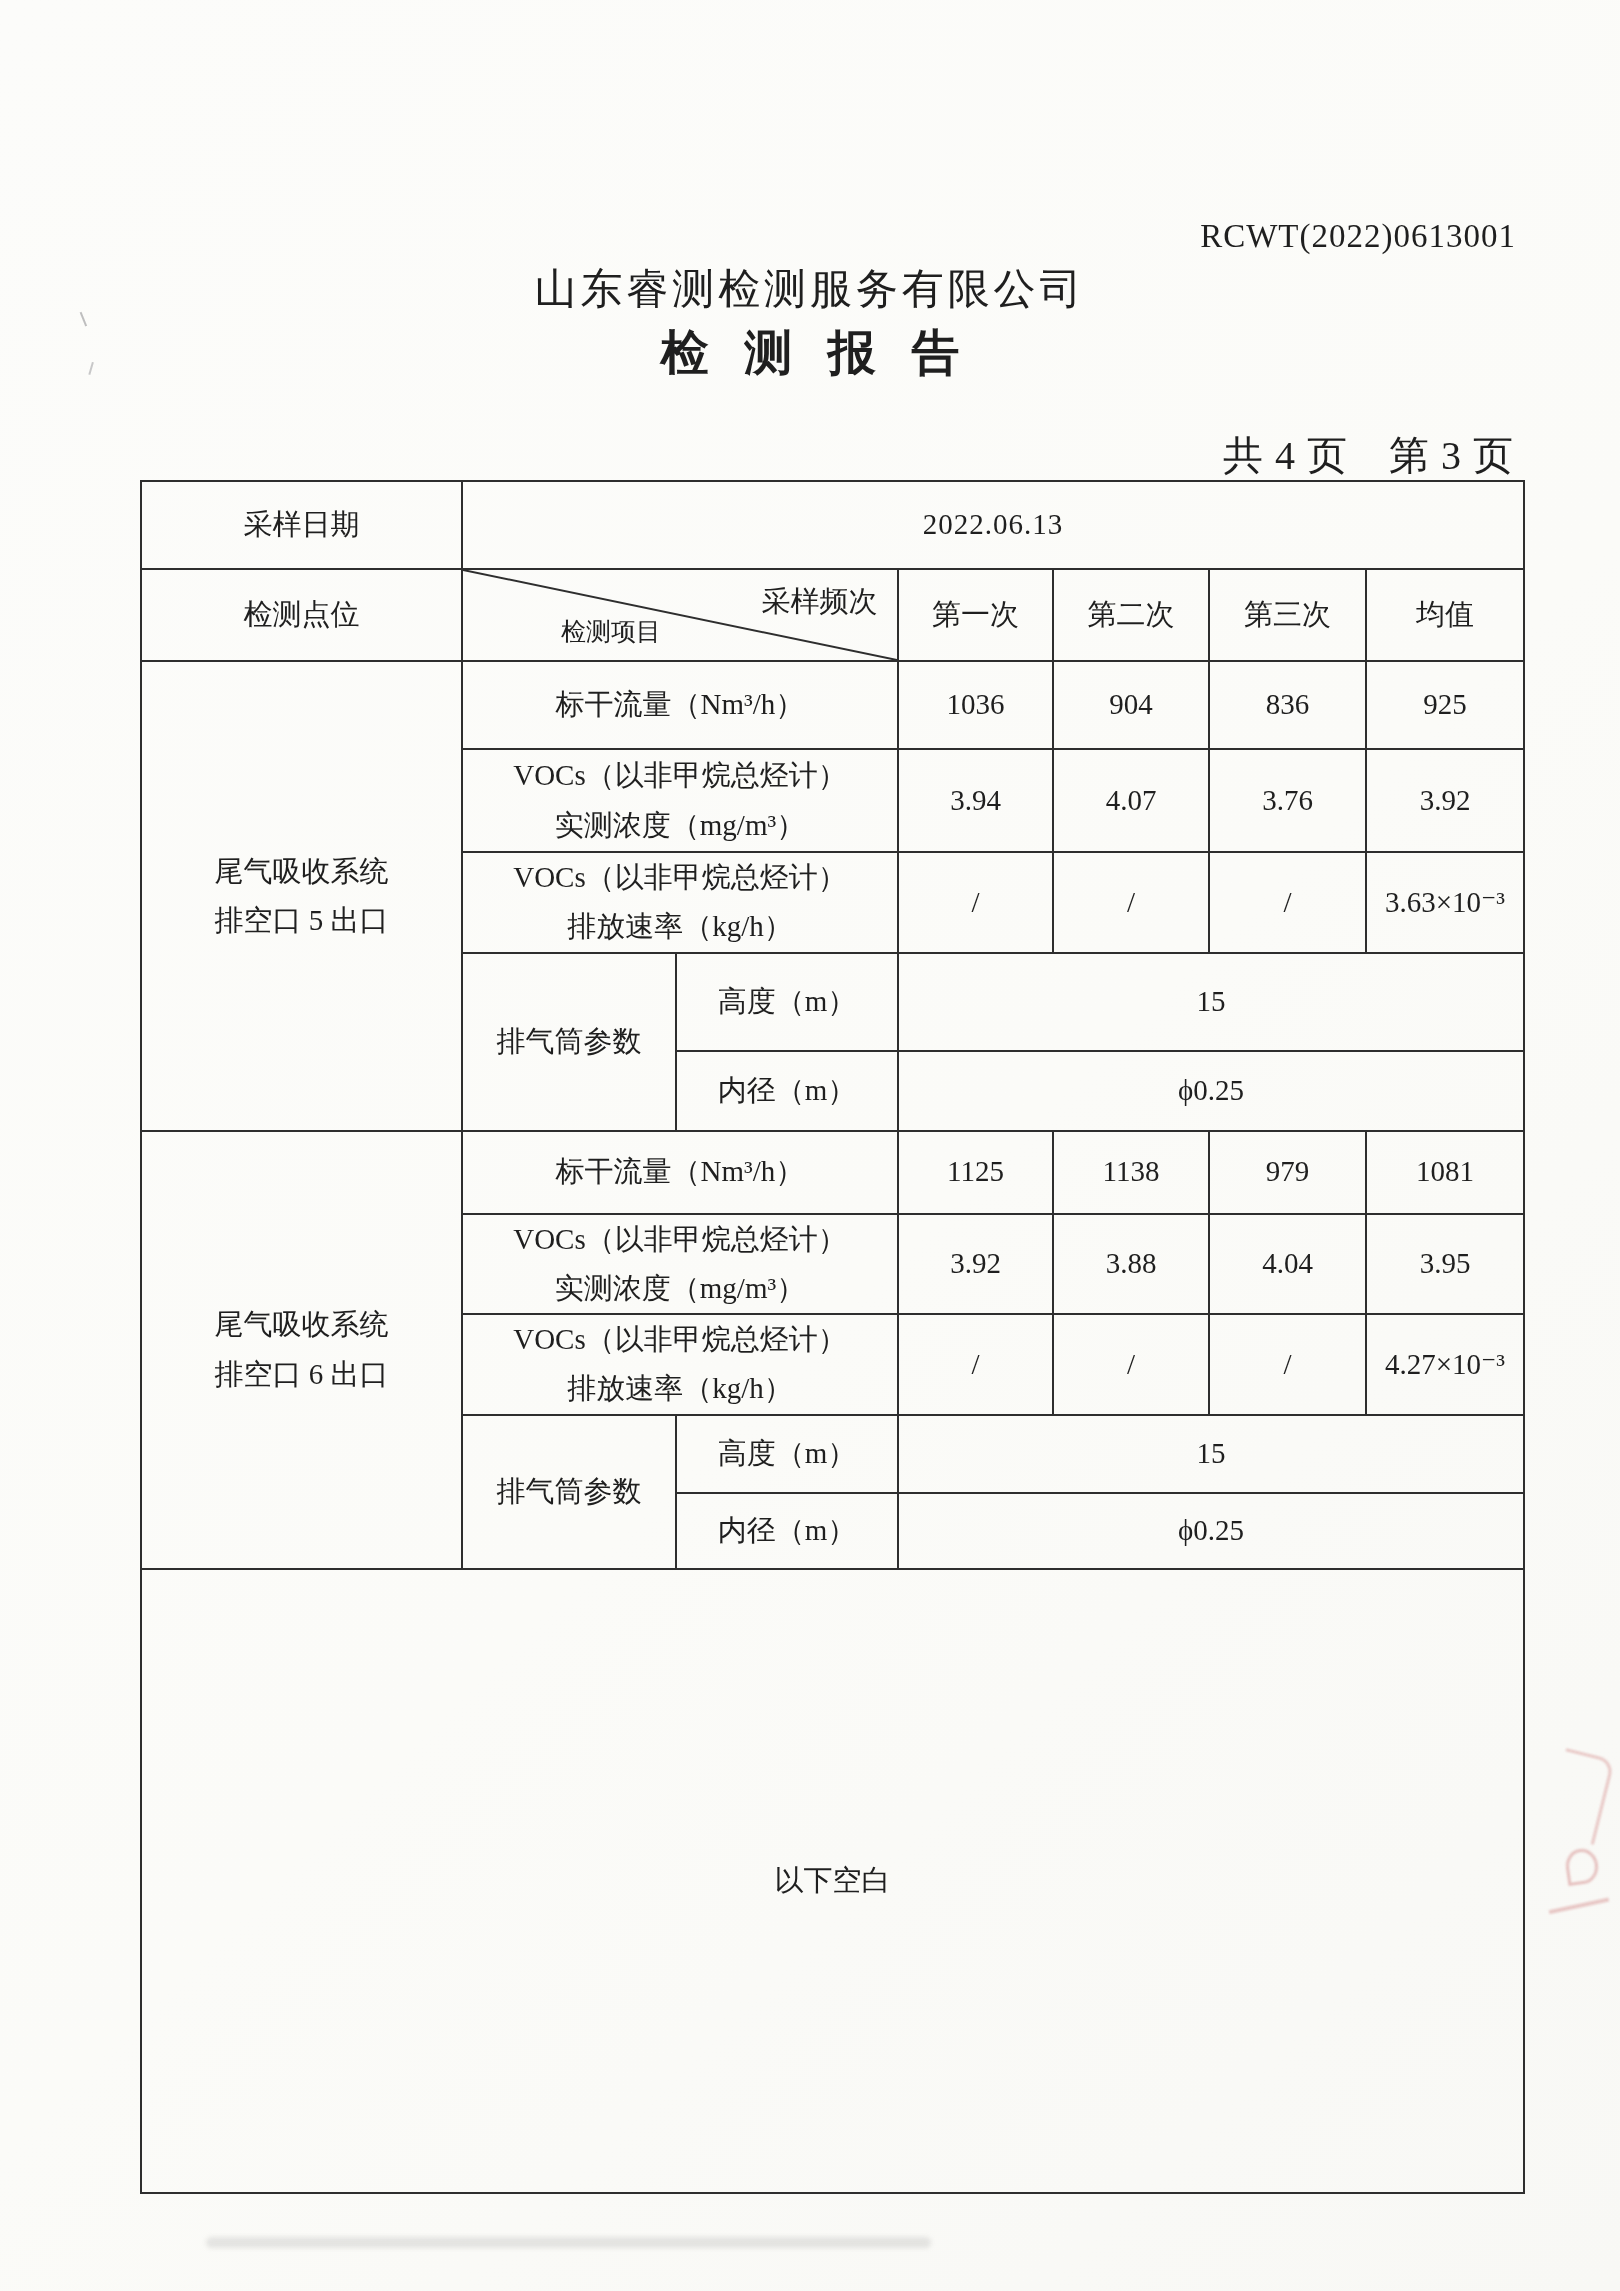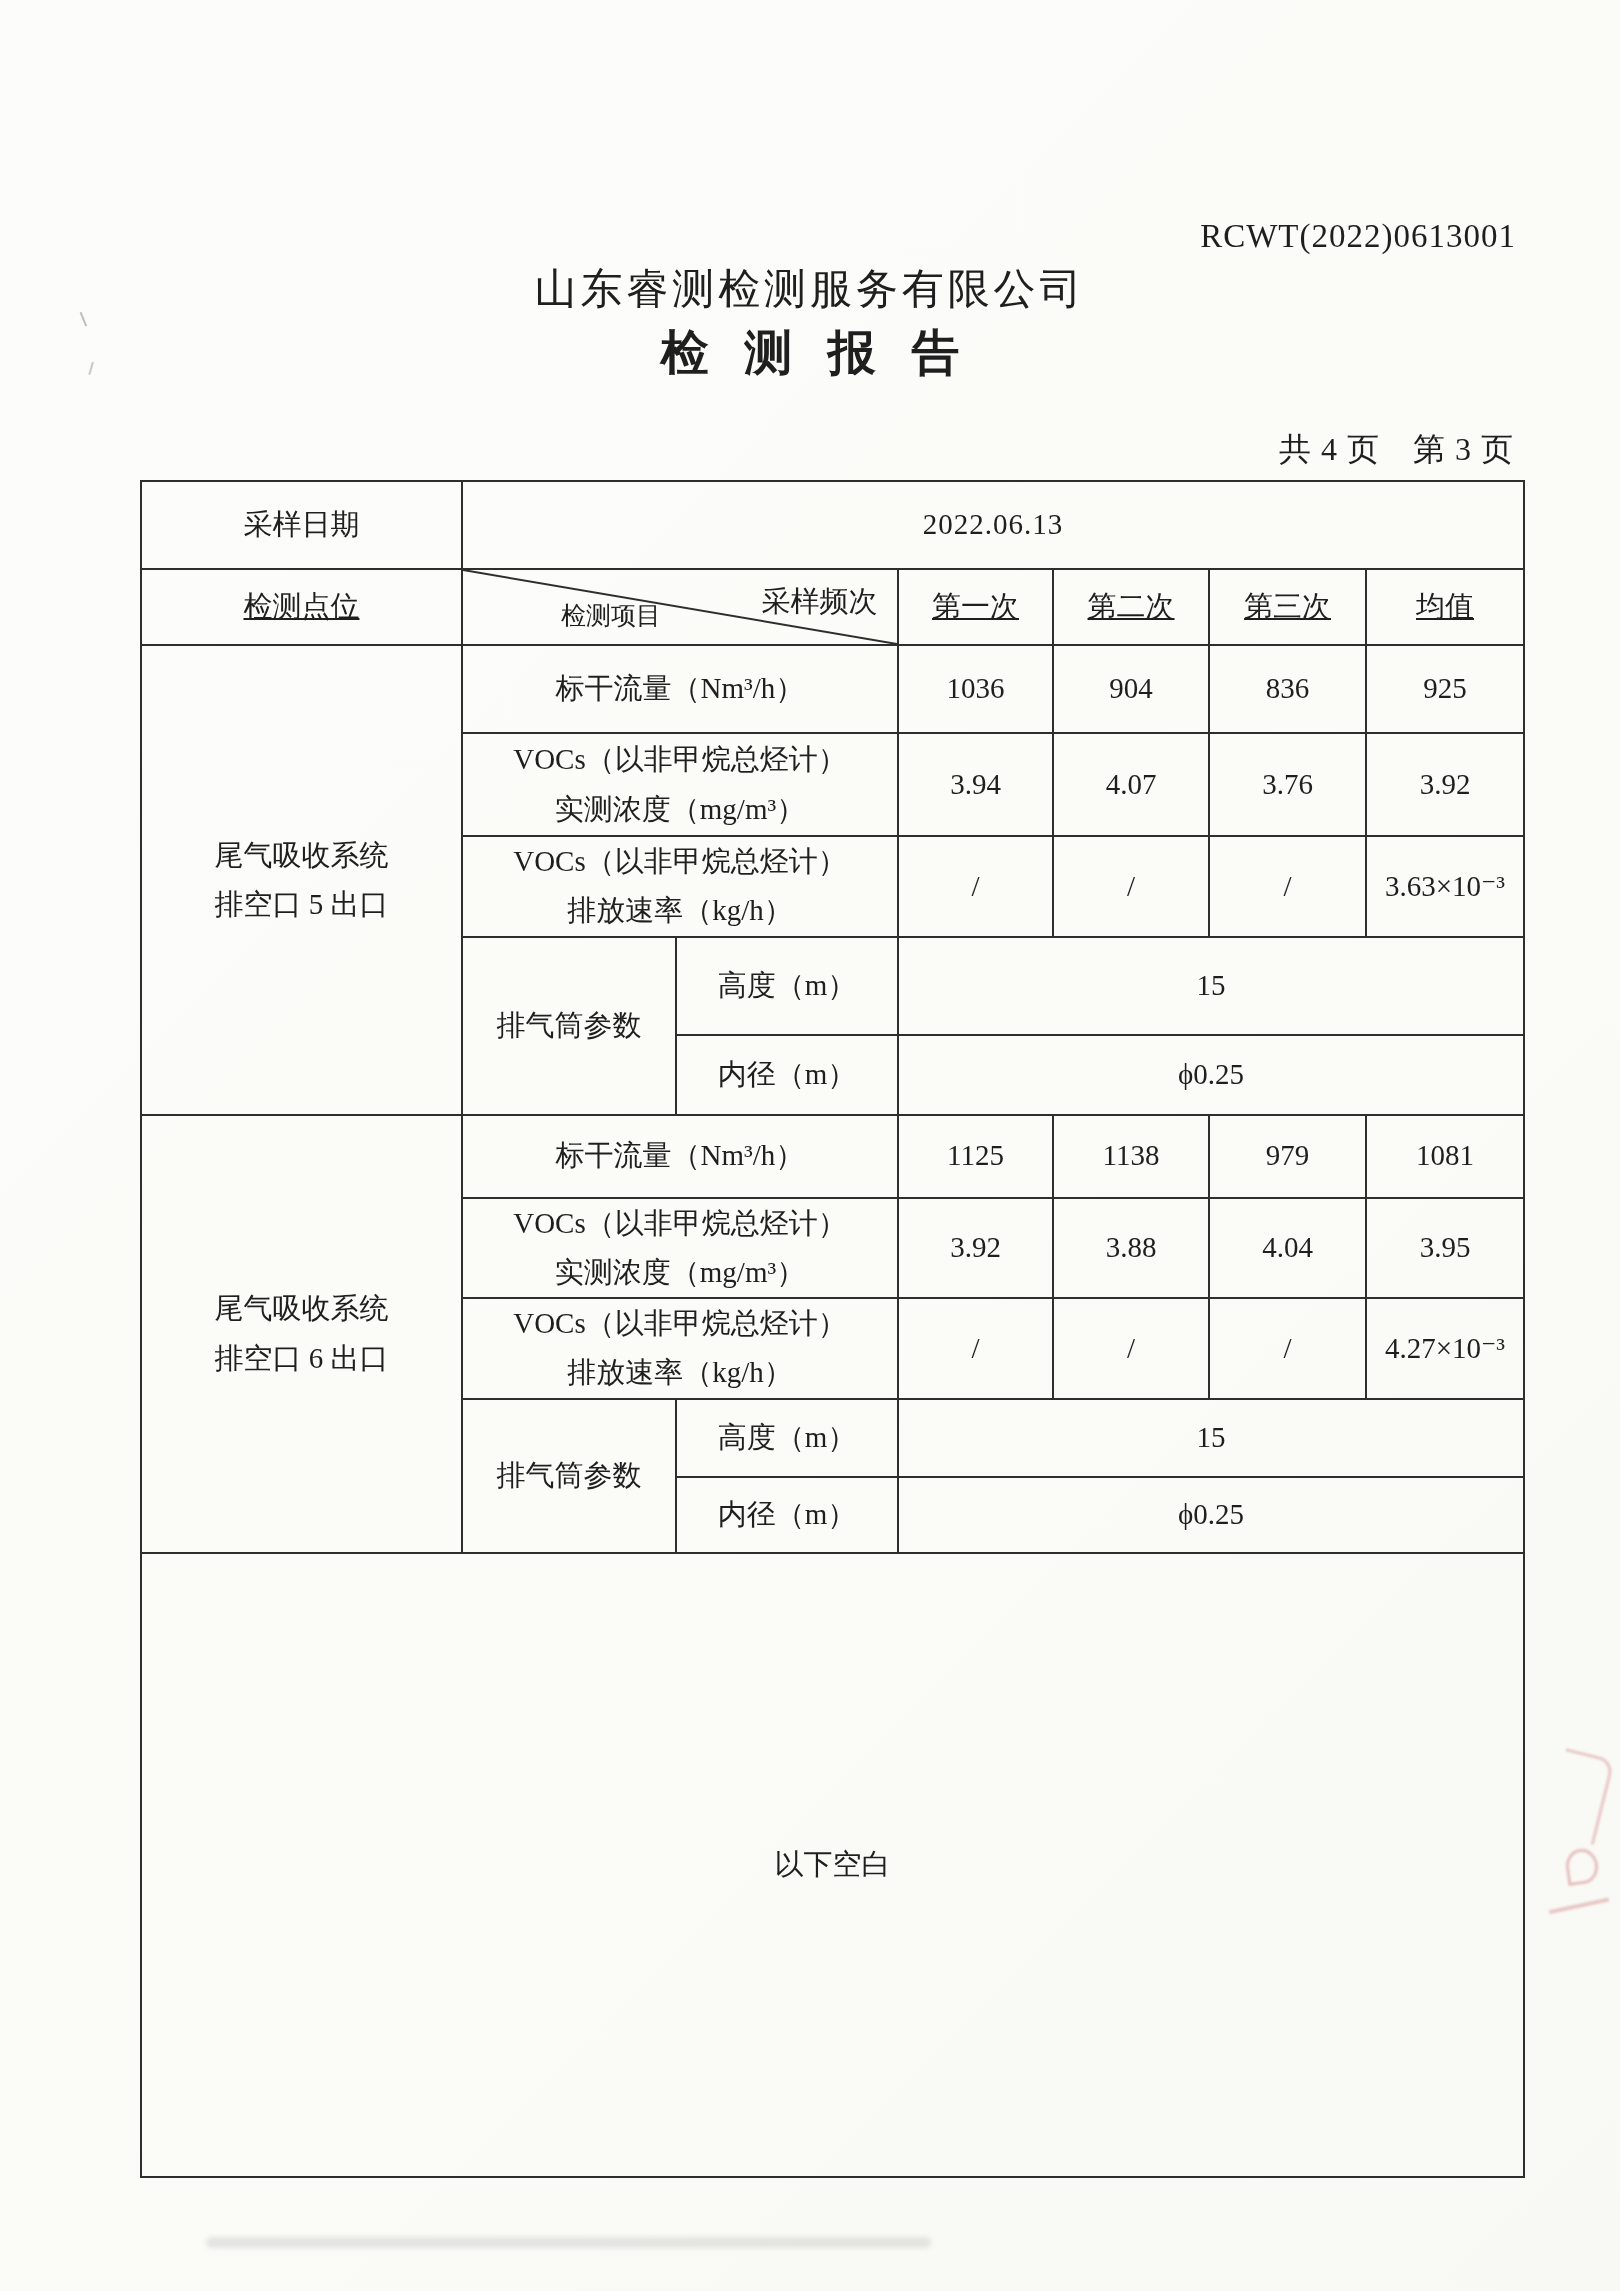--- a/index.html
+++ b/index.html
@@ -12,35 +12,35 @@
     color:#1f1f1f;
     overflow:hidden;
   }
 
   
   .report-number{position:absolute;top:218px;right:104px;font-size:33px;letter-spacing:1px;}
   .company-name{position:absolute;top:261px;left:0;width:100%;text-align:center;font-size:42px;letter-spacing:3.9px;}
   .report-title{position:absolute;top:321px;left:0;width:100%;text-align:center;font-size:48px;font-weight:bold;letter-spacing:11.8px;}
   .report-title span{margin-right:-11.8px;}
   .table-caption{position:absolute;top:425px;left:449px;font-size:32px;letter-spacing:2px;}
-  .page-info{position:absolute;top:428px;right:106px;font-size:32px;letter-spacing:1px;}
+  .page-info{position:absolute;top:428px;right:106px;font-size:40px;letter-spacing:1px;}
 
   
   table.results{
     position:absolute;left:140px;top:480px;width:1382px;
     border-collapse:collapse;table-layout:fixed;
   }
   table.results td{
     border:2px solid #2e2e2e;
     text-align:center;vertical-align:middle;
     font-size:29px;line-height:1.7;padding:0 3.9px;
     overflow:hidden;
   }
   .preline{white-space:pre-line;}
-  tr.r1{height:88px;}  tr.r2{height:76px;text-decoration:underline;} tr.r3{height:88px;}
+  tr.r1{height:88px;}  tr.r2{height:92px;} tr.r3{height:88px;}
   tr.r4{height:103px;} tr.r5{height:98px;} tr.r6{height:98px;}
   tr.r7{height:80px;}  tr.r8{height:83px;}  tr.r9{height:93px;}
   tr.r10{height:98px;}tr.r11{height:78px;} tr.r12{height:76px;}
   tr.r13{height:624px;}
   td.date-cell{font-size:30px;letter-spacing:1px;}
   td.blank-cell{text-align:left;vertical-align:top;padding:11.8px 19.6px;}
 
   
   td.diag-cell{position:relative;padding:0;}
   td.diag-cell svg{position:absolute;left:0;top:0;width:100%;height:100%;display:block;}

